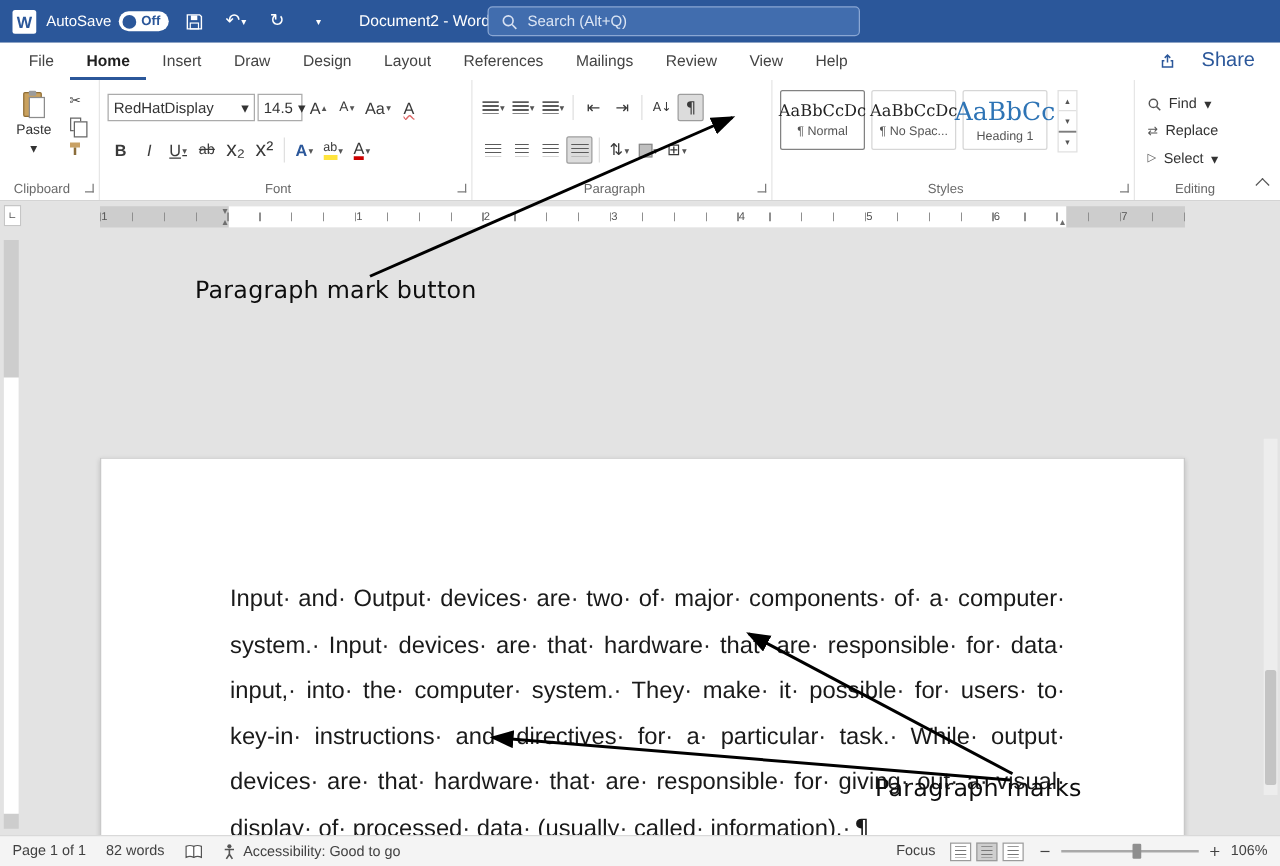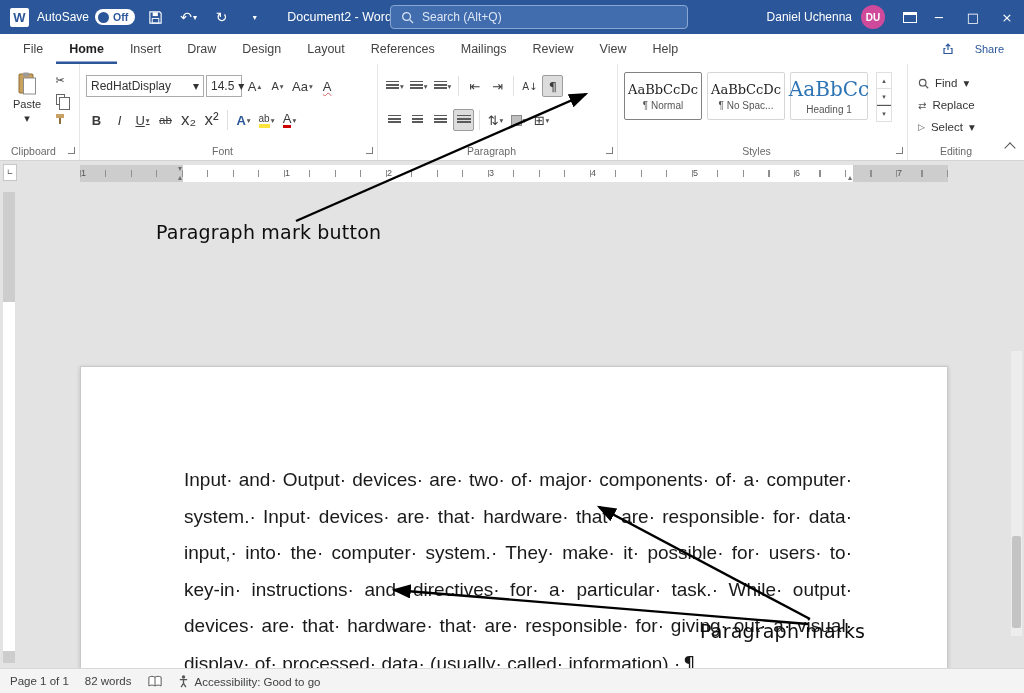--- a/index.html
+++ b/index.html
@@ -20,21 +20,21 @@
   .tb-right{position:absolute;right:0;top:0;height:34px;display:flex;align-items:center}
   .uname{font-size:12px;margin-right:9px}
   .avatar{width:24px;height:24px;border-radius:50%;background:#cf4a9b;color:#fff;font-size:10px;font-weight:700;display:flex;align-items:center;justify-content:center;margin-right:12px}
   .ropt{width:14px;height:11px;border:1px solid #fff;border-top-width:3px;display:block}
   .winbtn{width:34px;height:34px;display:flex;align-items:center;justify-content:center;font-size:13px}
 
   
   .tabsrow{position:absolute;top:34px;left:0;right:0;height:30px;background:#fff;display:flex;align-items:stretch;padding-left:10px;z-index:15}
   .tab{display:flex;align-items:center;padding:0 13px;font-size:12.5px;color:#444}
   .tab.active{color:#1f1f1f;font-weight:700;box-shadow:inset 0 -2.5px 0 #2b579a}
-  .share{margin-left:auto;margin-right:20px;display:flex;align-items:center;gap:21px;color:#2b579a;font-size:11px}
+  .share{margin-left:auto;margin-right:20px;display:flex;align-items:center;gap:21px;color:#2b579a;font-size:16px}
 
   
   .ribbon{position:absolute;top:64px;left:0;right:0;height:97px;background:#fff;border-bottom:1px solid #d4d4d4;display:flex;z-index:10}
   .group{position:relative;border-right:1px solid #e6e6e6;padding:8px 6px 18px;flex:none}
   .glabel{position:absolute;bottom:3px;left:0;right:12px;text-align:center;font-size:10.5px;color:#696969}
   .launch{position:absolute;right:4px;bottom:6px;width:7px;height:7px;border-right:1.5px solid #7c7c7c;border-bottom:1.5px solid #7c7c7c}
   .rrow{display:flex;align-items:center;gap:2px;height:28px}
   .rbtn{min-width:21px;height:22px;display:flex;align-items:center;justify-content:center;font-size:13px;color:#3a3a3a;border-radius:2px;padding:0 2px;gap:1px}
   .rbtn .c{font-size:7.5px;color:#555}
   .pressed{background:#dcdcdc;border:1px solid #9d9d9d}
@@ -48,21 +48,21 @@
   .copyic{width:9px;height:11px;border:1px solid #666;position:relative;background:#fff}
   .copyic::after{content:"";position:absolute;left:2px;top:2px;width:9px;height:11px;border:1px solid #666;background:#fff}
   
   .strike{text-decoration:line-through;font-size:11.5px}
   .ucolor{border-bottom:3px solid #c00;line-height:12px}
   .uhl{border-bottom:4px solid #ffe43d;line-height:11px}
   .ueff{color:#2b579a;font-weight:700}
   .subsup{font-size:17px}
   
   .scards{display:flex;gap:5px;align-items:flex-start}
-  .scard{width:78px;height:48px;border:1px solid #d6d6d6;border-radius:2px;background:#fff;display:flex;flex-direction:column;align-items:center;justify-content:center;gap:3px}
+  .scard{width:68px;height:48px;border:1px solid #d6d6d6;border-radius:2px;background:#fff;display:flex;flex-direction:column;align-items:center;justify-content:center;gap:3px}
   .scard.sel{border:1.5px solid #828282}
   .sprev{font-family:"DejaVu Serif","Liberation Serif",serif;font-size:13px;color:#222}
   .scard.h1 .sprev{color:#2e74b5;font-size:20px}
   .sname{font-size:10px;color:#555;white-space:nowrap}
   .scol{display:flex;flex-direction:column;margin-left:3px;border:1px solid #e0e0e0}
   .scol span{width:14px;height:16px;display:flex;align-items:center;justify-content:center;font-size:7px;color:#555;border-bottom:1px solid #e0e0e0}
   
   .erow{display:flex;align-items:center;gap:6px;height:22px;font-size:11.5px;color:#333;padding:0 4px}
   .collapse{position:absolute;right:10px;bottom:8px;width:8px;height:8px;border-left:1.6px solid #555;border-top:1.6px solid #555;transform:rotate(45deg)}
 
@@ -131,36 +131,20 @@
   <div class="tbtn">
       <span class="sym small">▾</span>
     </div>
   <div class="doctitle">Document2 - Word</div>
   <div class="search">
     <svg width="13" height="13" viewBox="0 0 14 14">
         <circle cx="6" cy="6" r="4.2" fill="none" stroke="#d7e1f3" stroke-width="1.4"></circle>
         <line x1="9.3" y1="9.3" x2="13" y2="13" stroke="#d7e1f3" stroke-width="1.4"></line>
       </svg>
     <span>Search (Alt+Q)</span>
-  </div>
-  <div class="tb-right">
-    <span class="uname">Daniel Uchenna</span>
-    <span class="avatar">DU</span>
-    <div class="tbtn">
-        <span class="ropt"></span>
-      </div>
-    <div class="winbtn">
-        <span class="sym">─</span>
-      </div>
-    <div class="winbtn">
-        <span class="sym">□</span>
-      </div>
-    <div class="winbtn">
-        <span class="sym">×</span>
-      </div>
   </div>
 </div>
 
 <div class="tabsrow">
   <span class="tab">File</span>
   <span class="tab active">Home</span>
   <span class="tab">Insert</span>
   <span class="tab">Draw</span>
   <span class="tab">Design</span>
   <span class="tab">Layout</span>
@@ -443,13 +427,35 @@
         <line x1="8" y1="2" x2="8" y2="12" stroke="#555" stroke-width="1.1"></line>
       </svg>
     <span style="display:flex;align-items:flex-end;gap:6px">
       <svg width="11" height="13" viewBox="0 0 10 14">
           <circle cx="5" cy="2.2" r="1.8" fill="#555"></circle>
           <path d="M1 5h8M5 5v4M5 9l-2.6 4M5 9l2.6 4" stroke="#555" stroke-width="1.4" fill="none"></path>
         </svg>
       <span>Accessibility: Good to go</span>
     </span>
   </div>
+  <div class="sright">
+    <span>Focus</span>
+    <div class="viewics">
+      <span class="viewic">
+          <i></i>
+        </span>
+      <span class="viewic sel">
+          <i></i>
+        </span>
+      <span class="viewic">
+          <i></i>
+        </span>
+    </div>
+    <div class="zoom">
+      <span class="sym">−</span>
+      <span class="zoomtrack">
+          <span class="zoomthumb"></span>
+        </span>
+      <span class="sym">+</span>
+      <span>106%</span>
+    </div>
+  </div>
 </div>
 
 </body></html>

